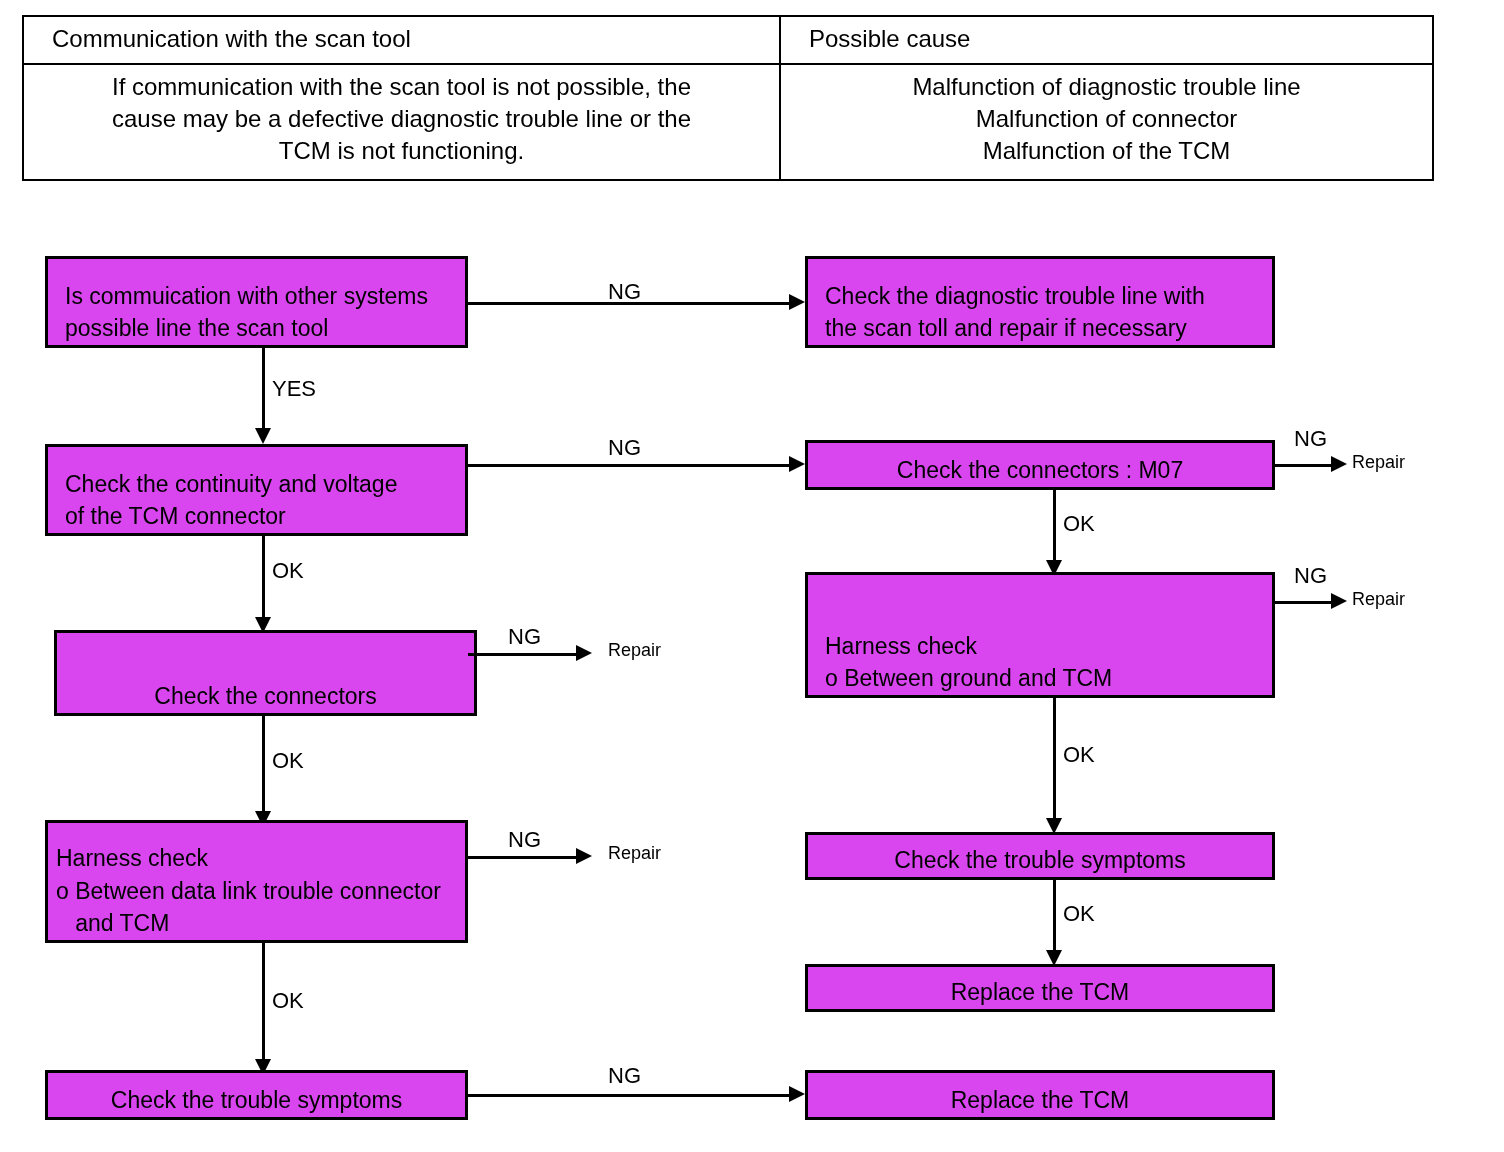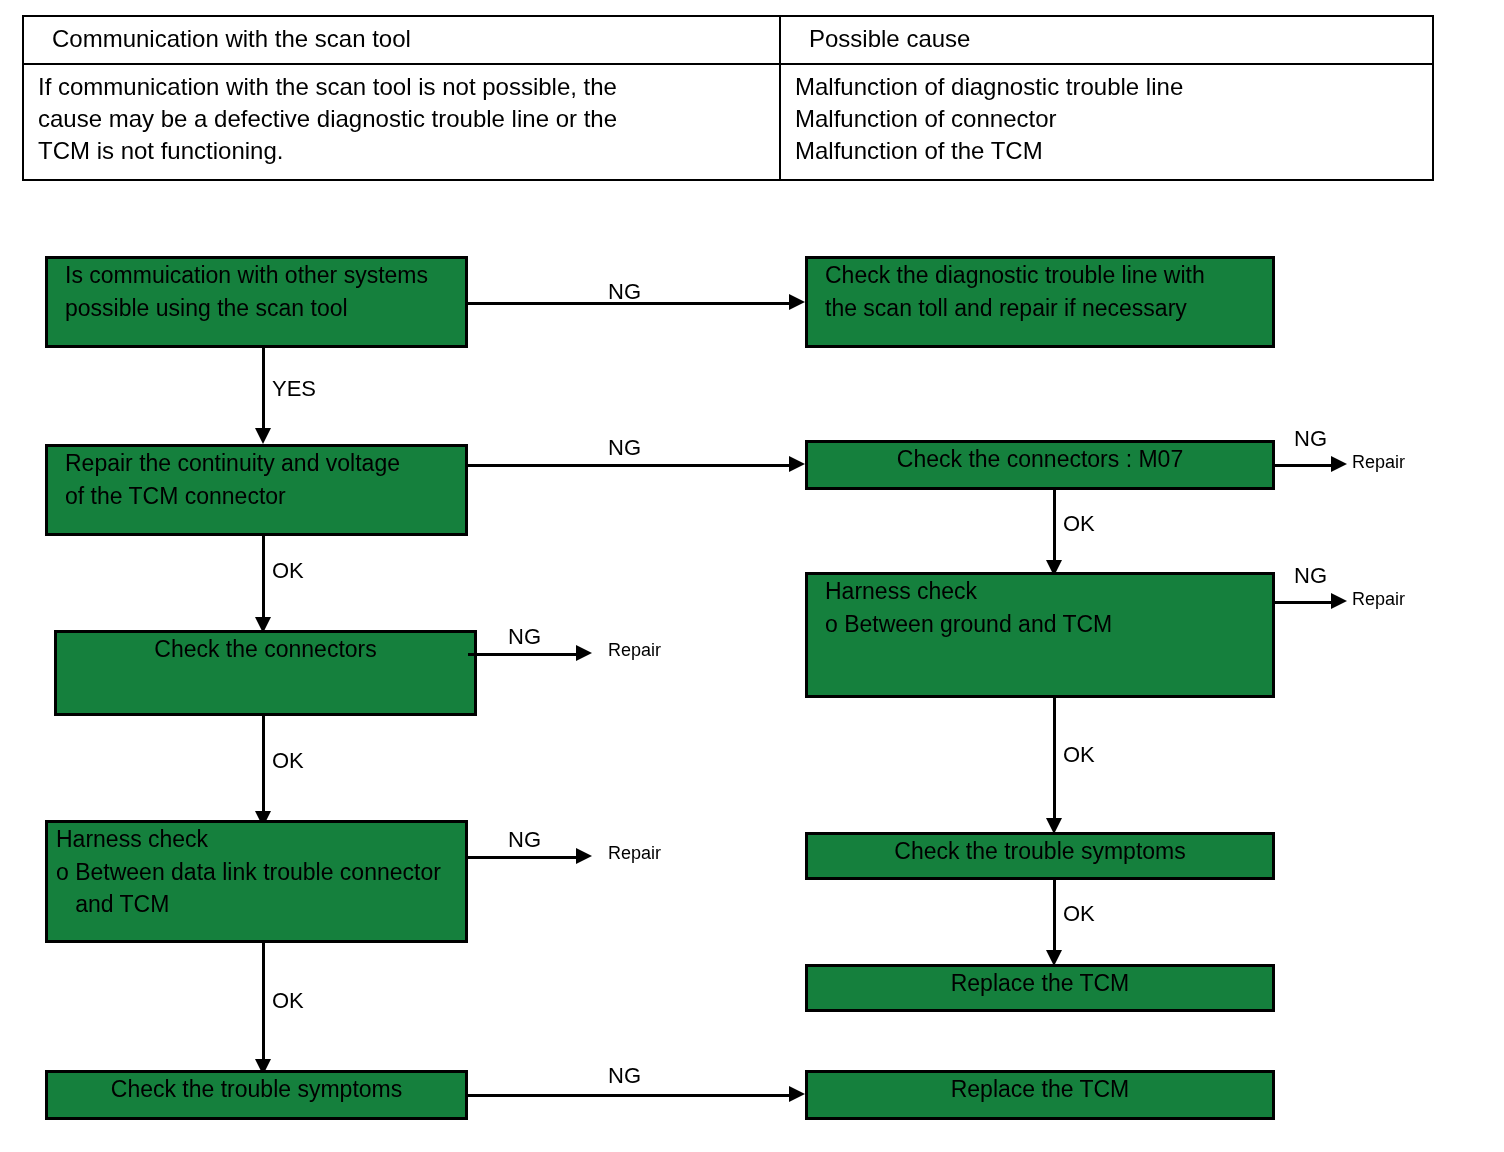--- a/index.html
+++ b/index.html
@@ -33,39 +33,39 @@
     border: 2px solid #000;
     padding: 6px 14px 8px 14px;
     font-size: 24px;
     line-height: 1.33;
     vertical-align: top;
     font-weight: 400;
   }
   .sym-table td.col-a { width: 713px; }
   .sym-table .hdr-cell { height: 30px; padding-left: 28px; }
   .sym-table .body-cell { height: 100px; }
-  .cause-line { display: block; }
+  .cause-line { display: block; text-align: center; }
 
   
   .fc {
     position: absolute;
     left: 0; top: 0;
     width: 1504px;
     height: 1152px;
   }
   .node {
     position: absolute;
     box-sizing: border-box;
     border: 3px solid #000;
-    background: #15803d;
+    background: #d946ef;
     font-size: 23px;
     line-height: 1.42;
     display: flex;
     flex-direction: column;
-    justify-content: flex-start;
+    justify-content: flex-end;
   }
   .node .ln { display: block; white-space: pre; }
   .node.pad-l { padding-left: 17px; }
   .node.pad-l2 { padding-left: 8px; }
   .node.center { align-items: center; text-align: center; }
 
   
   .term {
     position: absolute;
     font-size: 18px;
@@ -129,38 +129,38 @@
           <span class="cause-line">Malfunction of the TCM</span>
         </td>
       </tr>
     </tbody>
   </table>
 
   <div class="fc">
 
     <div class="node pad-l" style="left:45px; top:256px; width:423px; height:92px;">
       <span class="ln">Is commuication with other systems</span>
-      <span class="ln">possible using the scan tool</span>
+      <span class="ln">possible line the scan tool</span>
     </div>
 
     <div class="node pad-l" style="left:805px; top:256px; width:470px; height:92px;">
       <span class="ln">Check the diagnostic trouble line with</span>
       <span class="ln">the scan toll and repair if necessary</span>
     </div>
 
     <div class="hline" style="left:468px; top:302px; width:321px;"></div>
     <div class="arrow-r" style="left:789px; top:294px;"></div>
     <div class="elabel" style="left:608px; top:281px;">NG</div>
 
     <div class="vline" style="left:262px; top:348px; height:84px;"></div>
     <div class="arrow-d" style="left:255px; top:428px;"></div>
     <div class="elabel" style="left:272px; top:378px;">YES</div>
 
     <div class="node pad-l" style="left:45px; top:444px; width:423px; height:92px;">
-      <span class="ln">Repair the continuity and voltage</span>
+      <span class="ln">Check the continuity and voltage</span>
       <span class="ln">of the TCM connector</span>
     </div>
 
     <div class="node center" style="left:805px; top:440px; width:470px; height:50px;">
       <span class="ln">Check the connectors : M07</span>
     </div>
 
     <div class="hline" style="left:468px; top:464px; width:321px;"></div>
     <div class="arrow-r" style="left:789px; top:456px;"></div>
     <div class="elabel" style="left:608px; top:437px;">NG</div>

